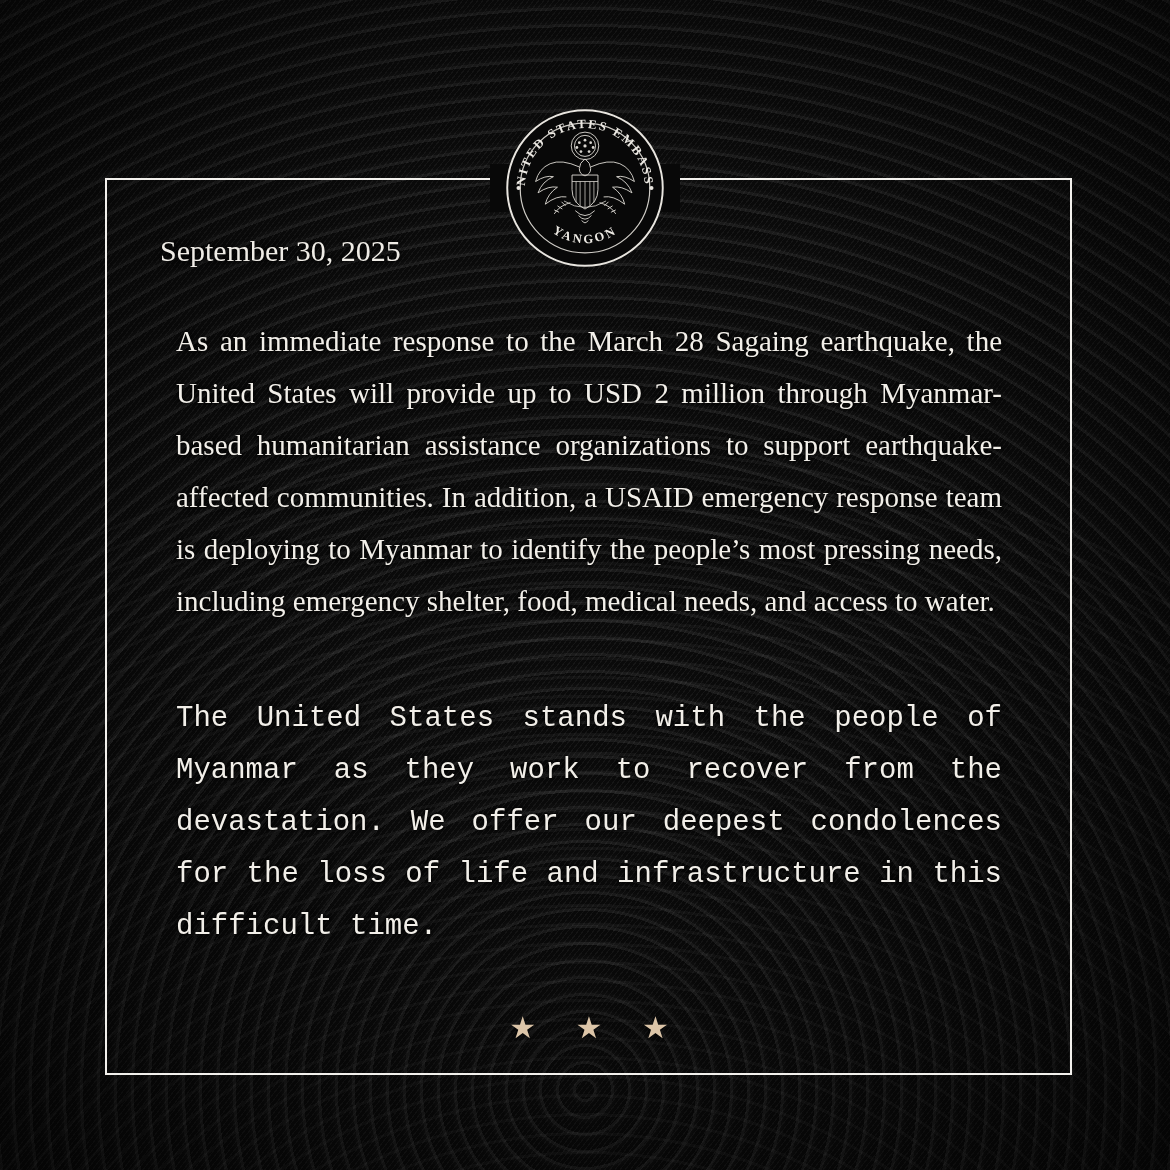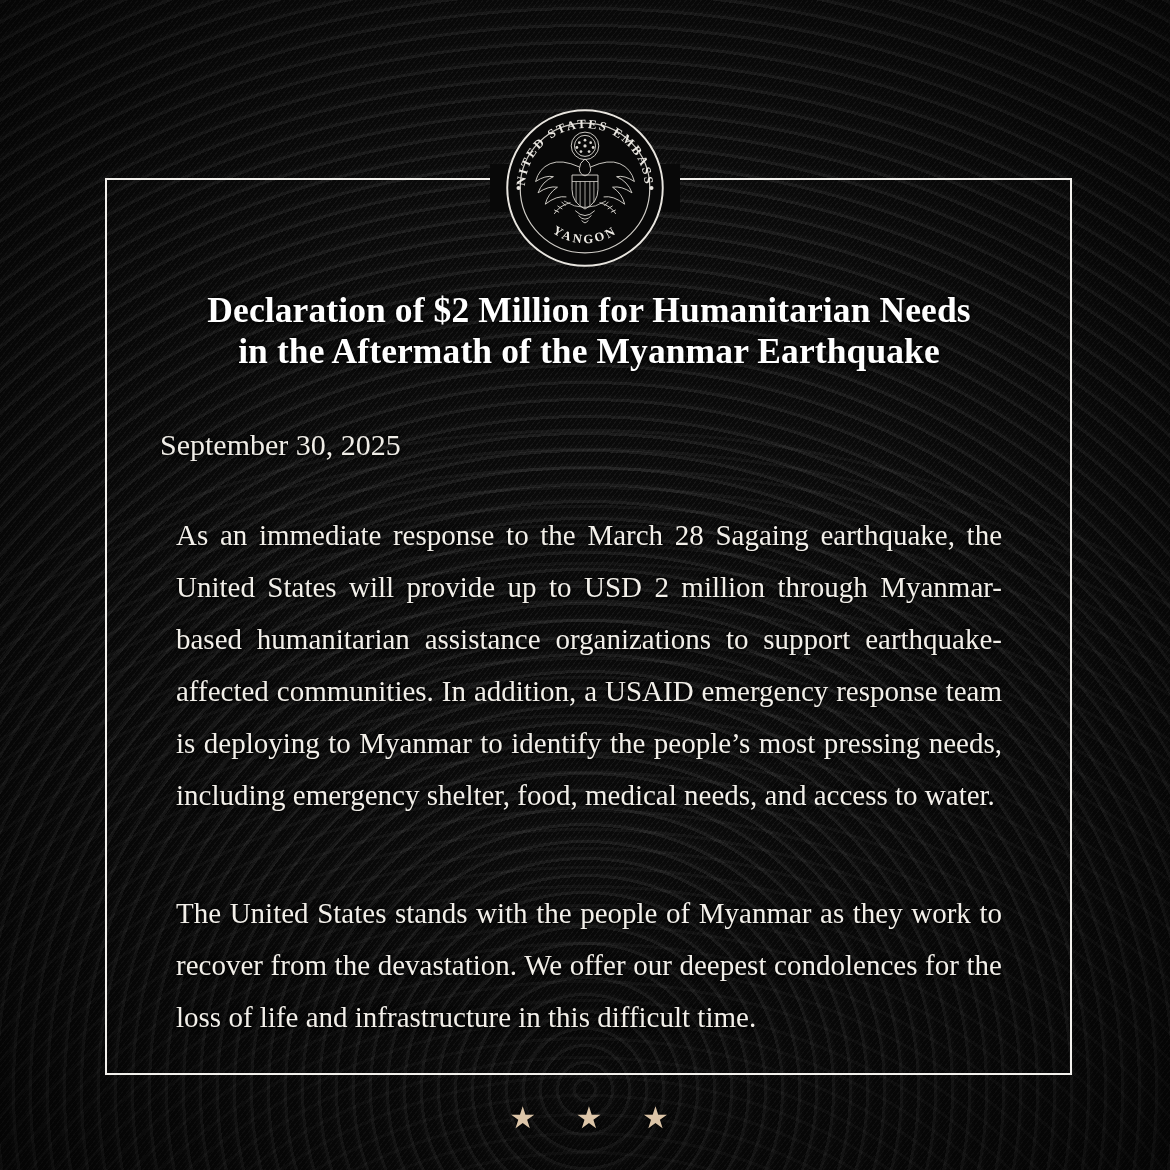--- a/index.html
+++ b/index.html
@@ -157,20 +157,21 @@
     font-size: 29px;
     line-height: 52px;
     color: #f2efe9;
     text-align: justify;
     text-align-last: left;
     text-shadow: 0 0 3px rgba(0,0,0,0.95), 0 0 7px rgba(0,0,0,0.8);
   }
   .para.second {
     padding-top: 50px;
     text-align: justify;
+    font-family: Liberation Mono, monospace;
   }
 
   .stars {
     padding-top: 44px;
     text-align: center;
     font-size: 30px;
     letter-spacing: 16px;
     color: #dcc5a8;
     text-indent: 16px;
     line-height: 1;
@@ -243,24 +244,20 @@
         <path d="M118 118 q14 4 20 14 M124 122 l5 -5 M128 126 l6 -4 M132 130 l6 -3"></path>
 
         <path d="M88 128 q12 12 24 0 M92 134 q8 9 16 0 M96 140 q4 6 8 0"></path>
         <path d="M74 116 q26 16 52 0" stroke-width="1"></path>
       </g>
     </svg>
   </div>
 
   <div class="content">
 
-    <h1 class="title">
-      <span class="l1">Declaration of $2 Million for Humanitarian Needs</span>
-      <span class="l2">in the Aftermath of the Myanmar Earthquake</span>
-    </h1>
 
     <p class="date">September 30, 2025</p>
 
     <p class="para first">As an immediate response to the March 28 Sagaing earthquake, the United States will provide up to USD 2 million through Myanmar-based humanitarian assistance organizations to support earthquake-affected communities. In addition, a USAID emergency response team is deploying to Myanmar to identify the people’s most pressing needs, including emergency shelter, food, medical needs, and access to water.</p>
 
     <p class="para second">The United States stands with the people of Myanmar as they work to recover from the devastation. We offer our deepest condolences for the loss of life and infrastructure in this difficult time.</p>
 
     <div class="stars">★ ★ ★</div>
 
   </div>

